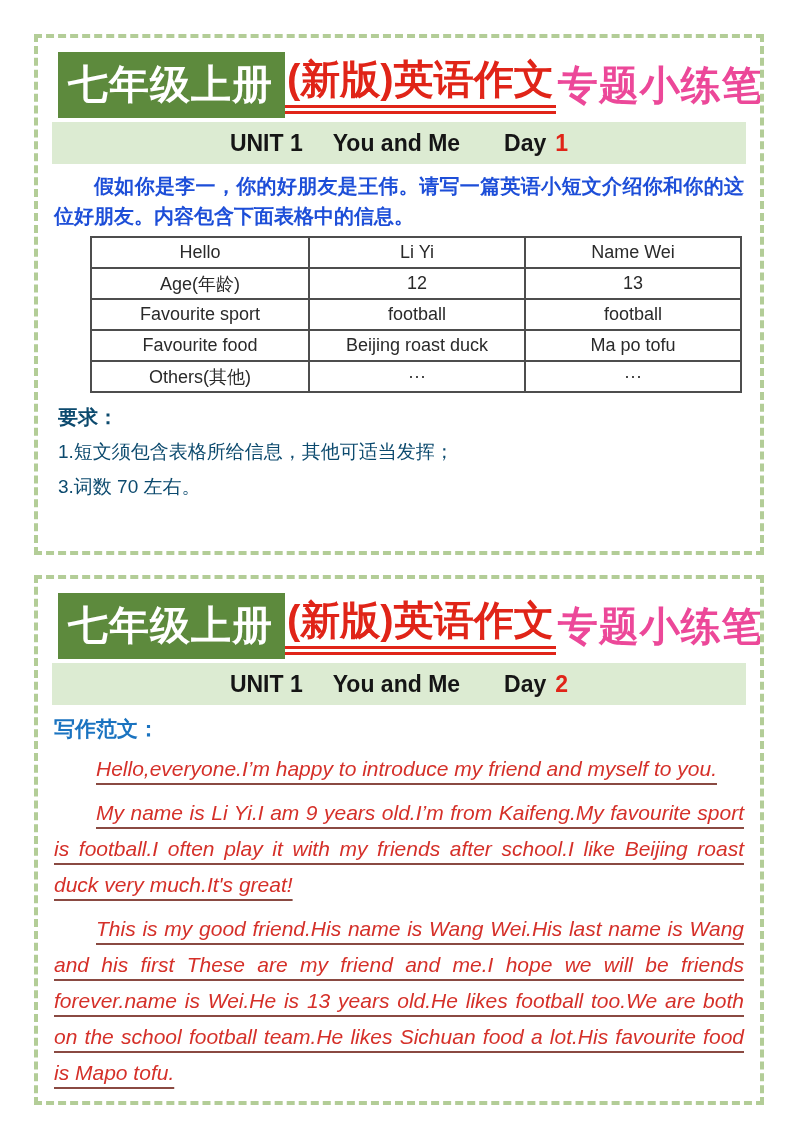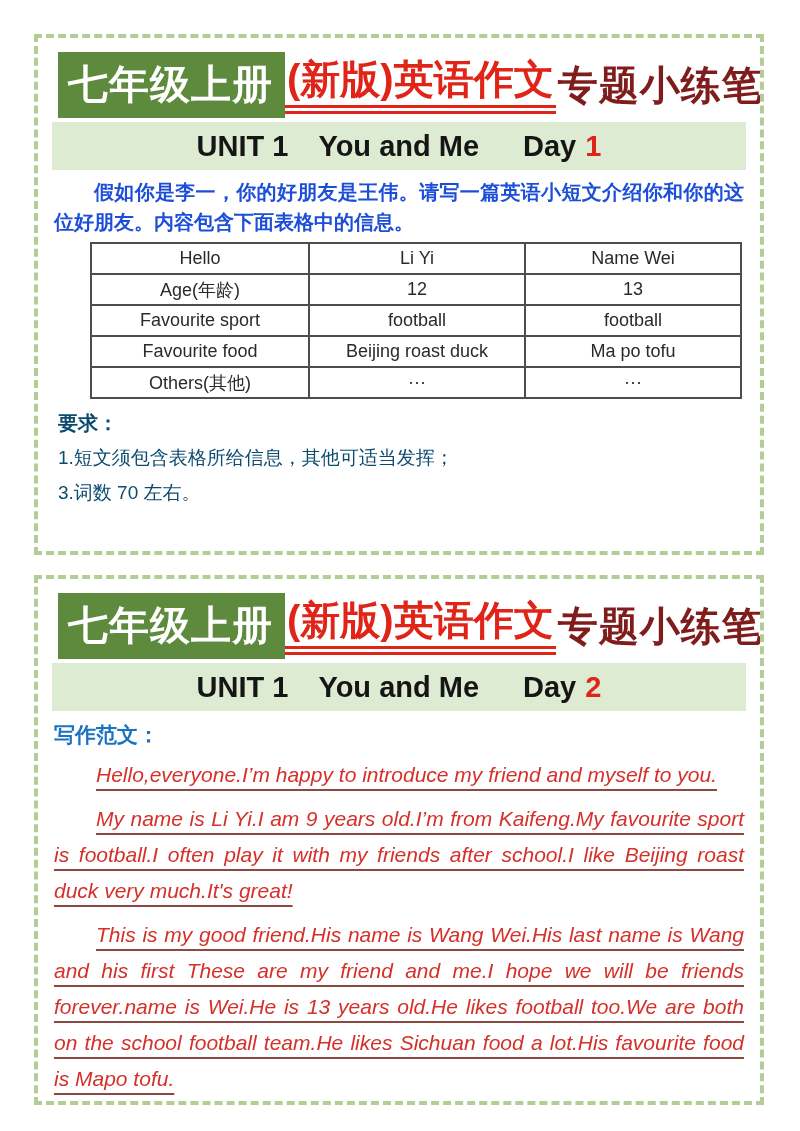--- a/index.html
+++ b/index.html
@@ -40,34 +40,34 @@
     color: #ffffff;
     padding: 9px 12px 11px 10px;
     letter-spacing: 1px;
   }
   .title-red {
     color: #e02418;
     padding: 0 2px 3px 2px;
     border-bottom: 9px double #e02418;
   }
   .title-purple {
-    color: #7f1d1d;
+    color: #ec4899;
     letter-spacing: 1px;
     padding-left: 2px;
   }
 
   
   .unit-bar {
     margin-top: 4px;
     background: #dcebd2;
-    height: 48px;
+    height: 42px;
     display: flex;
     align-items: center;
     justify-content: center;
-    font-size: 29px;
+    font-size: 23px;
     font-weight: bold;
     color: #151515;
   }
   .unit-bar .unit { margin-right: 30px; }
   .unit-bar .topic { margin-right: 44px; }
   .unit-bar .day-label { margin-right: 9px; }
   .unit-bar .day-num { color: #e02418; }
 
   
   .prompt {

